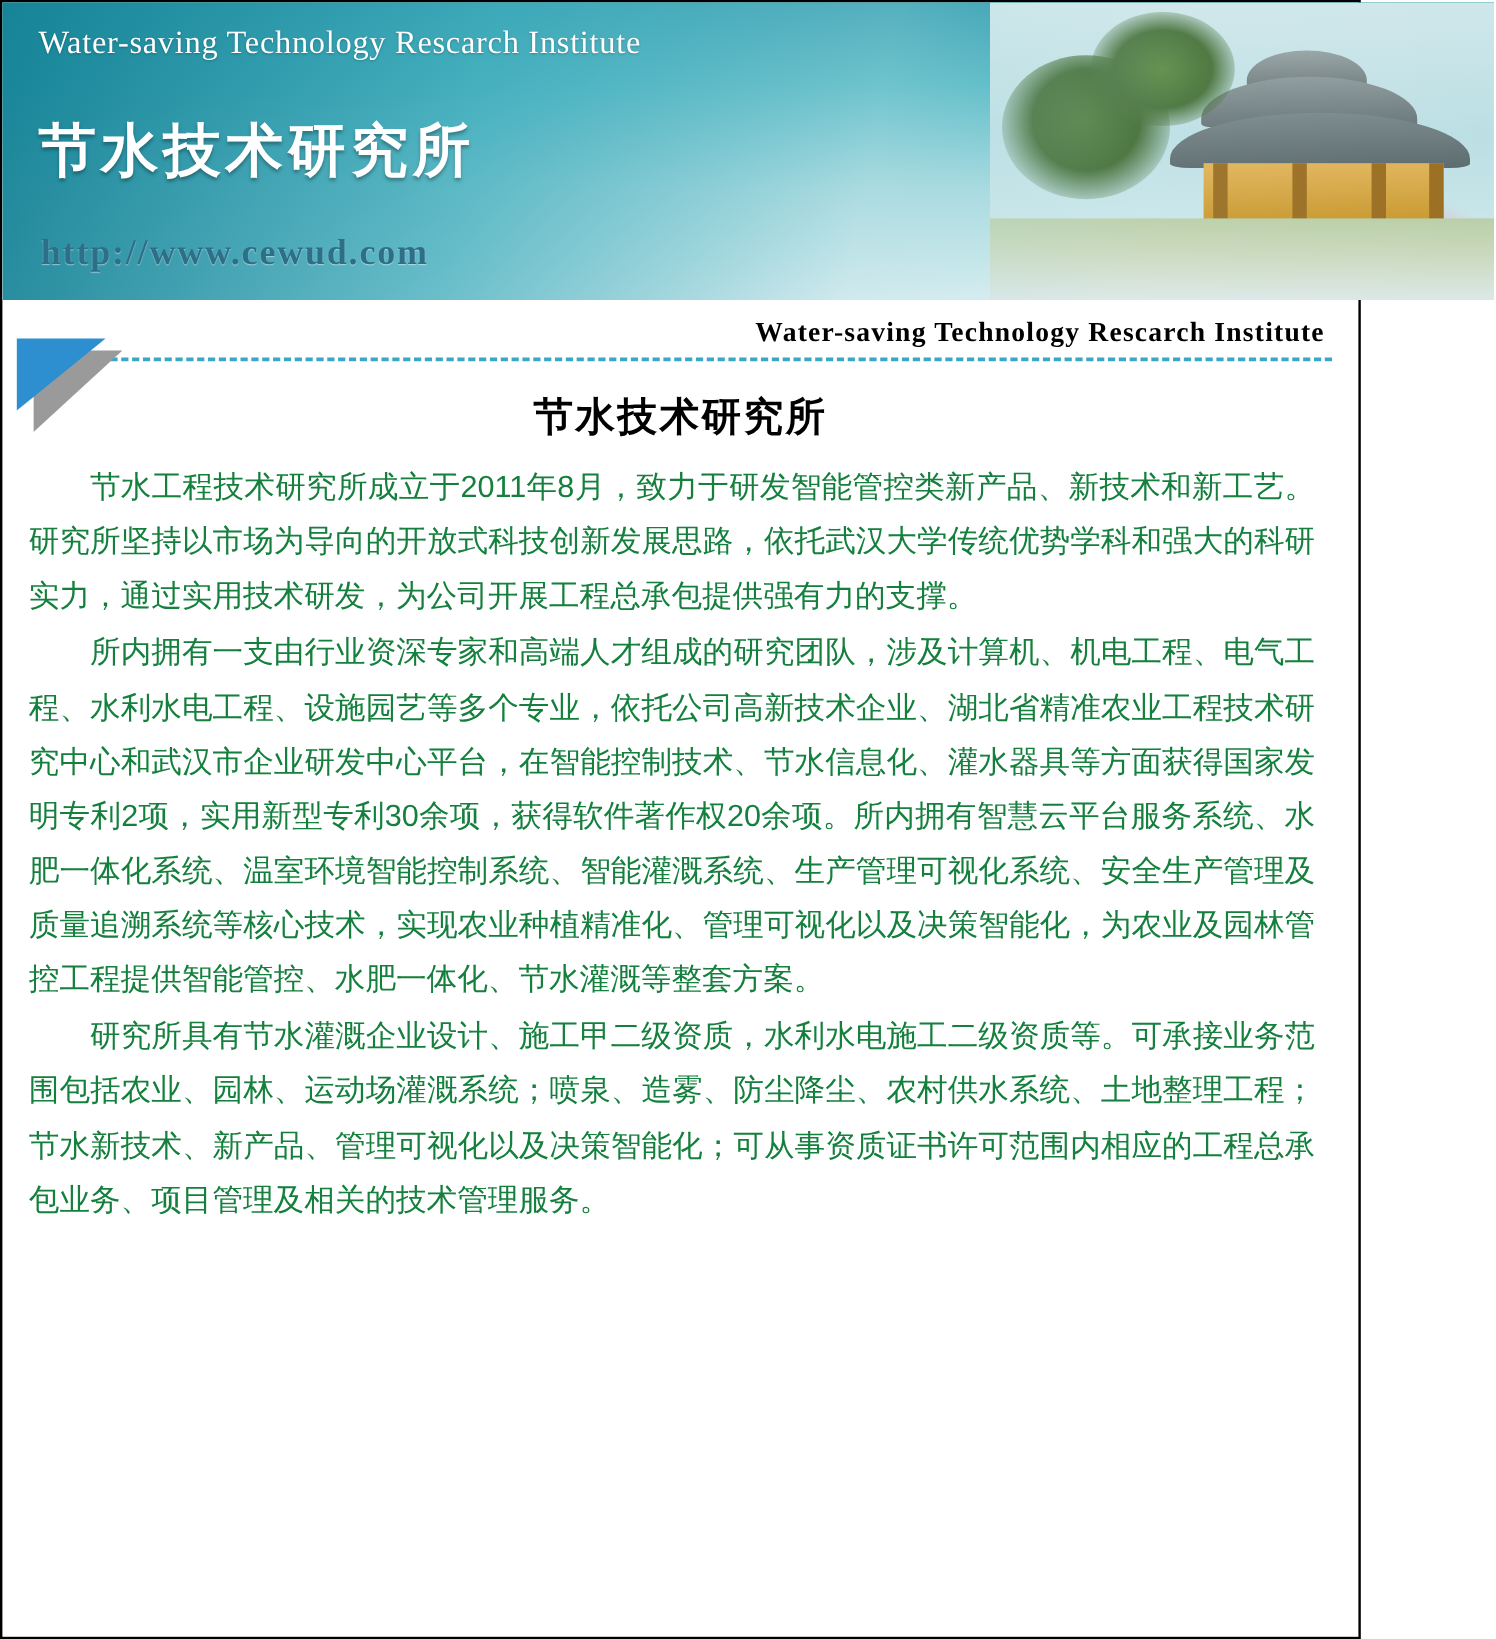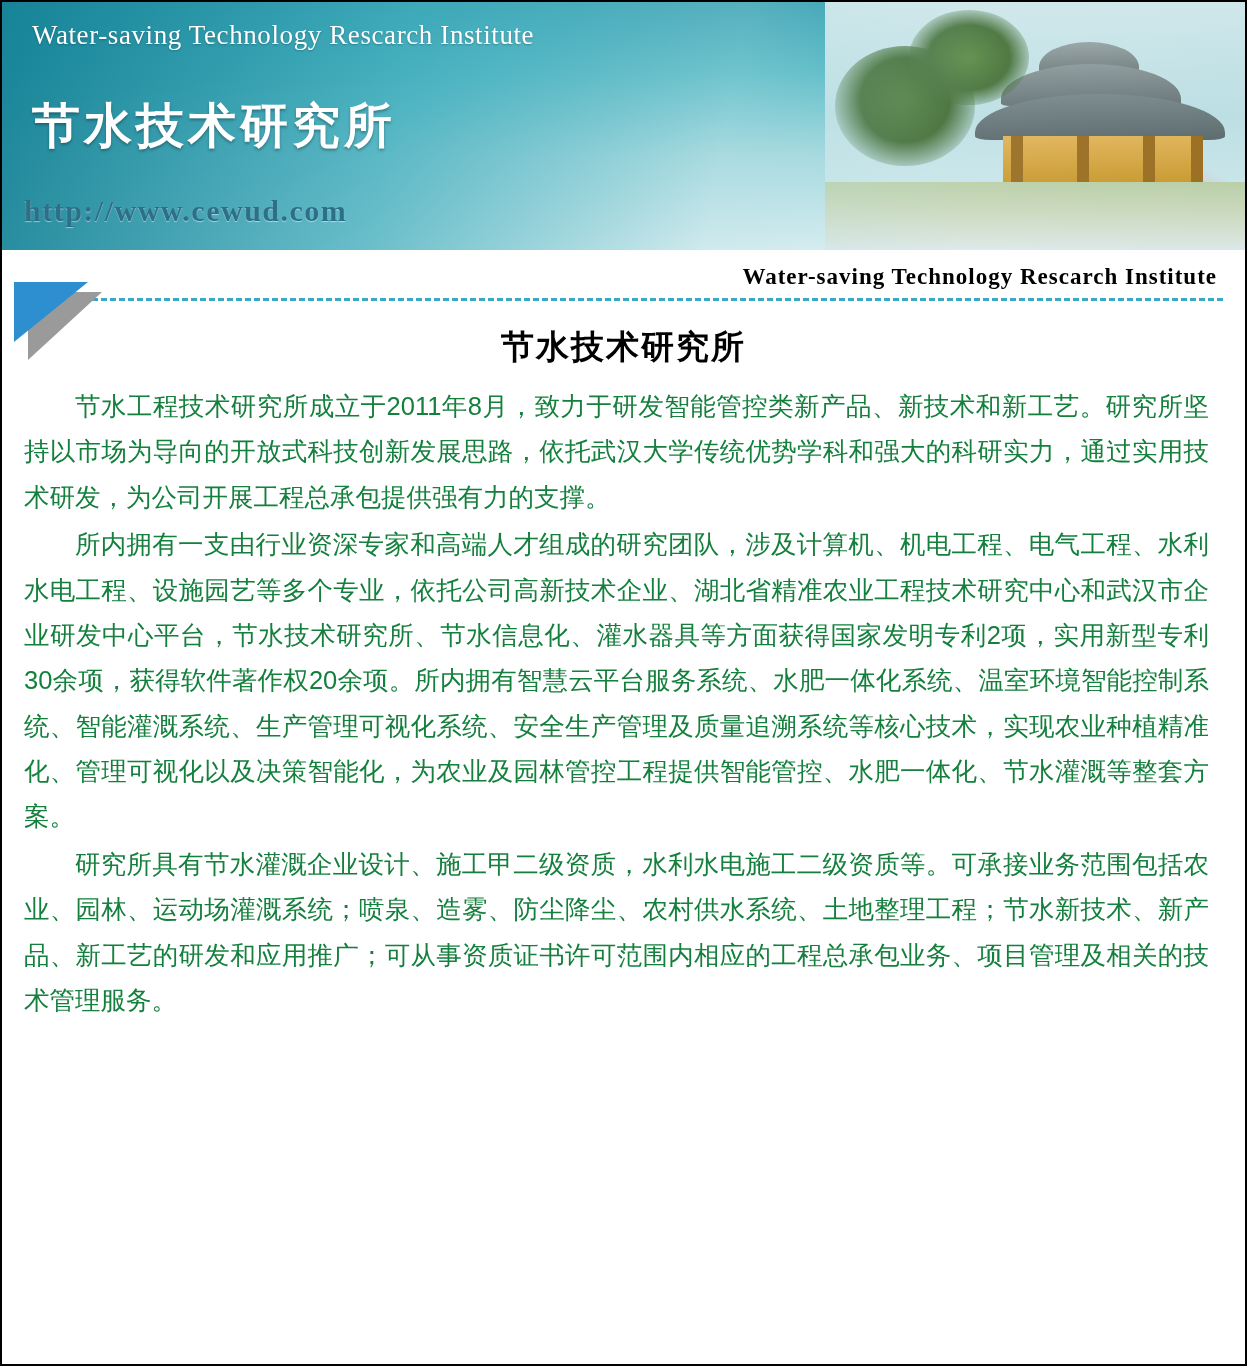--- a/index.html
+++ b/index.html
@@ -9,21 +9,21 @@
   body {
     width: 1247px;
     height: 1366px;
     background: #ffffff;
     font-family: "Liberation Sans", sans-serif;
     overflow: hidden;
   }
 
   .page {
     position: relative;
-    width: 1247px;
+    width: 1134px;
     height: 1366px;
     box-sizing: border-box;
     border: 2px solid #000000;
     background: #ffffff;
   }
 
   
   .banner {
     position: relative;
     width: 1243px;
@@ -120,21 +120,21 @@
     left: 30px; top: 92px;
     font-size: 48px;
     font-weight: bold;
     color: #ffffff;
     letter-spacing: 4px;
     text-shadow: 0 2px 3px rgba(0,0,0,0.3);
     white-space: nowrap;
   }
   .banner-url {
     position: absolute;
-    left: 22px; top: 192px;
+    left: 32px; top: 192px;
     font-size: 30px;
     color: #2e6f88;
     letter-spacing: 1.5px;
     font-family: "Liberation Serif", serif;
     font-weight: bold;
     white-space: nowrap;
     text-shadow: 0 1px 1px rgba(255,255,255,0.5);
     text-align: right;
   }
 
@@ -241,18 +241,18 @@
 
     <div class="section-head">
       <span class="section-head-en">Water-saving  Technology  Rescarch  Institute</span>
     </div>
     <div class="dashed-rule"></div>
 
     <div class="title-cn">节水技术研究所</div>
 
     <div class="body-text">
       <p>节水工程技术研究所成立于2011年8月，致力于研发智能管控类新产品、新技术和新工艺。研究所坚持以市场为导向的开放式科技创新发展思路，依托武汉大学传统优势学科和强大的科研实力，通过实用技术研发，为公司开展工程总承包提供强有力的支撑。</p>
-      <p>所内拥有一支由行业资深专家和高端人才组成的研究团队，涉及计算机、机电工程、电气工程、水利水电工程、设施园艺等多个专业，依托公司高新技术企业、湖北省精准农业工程技术研究中心和武汉市企业研发中心平台，节水技术研究所、节水信息化、灌水器具等方面获得国家发明专利2项，实用新型专利30余项，获得软件著作权20余项。所内拥有智慧云平台服务系统、水肥一体化系统、温室环境智能控制系统、智能灌溉系统、生产管理可视化系统、安全生产管理及质量追溯系统等核心技术，实现农业种植精准化、管理可视化以及决策智能化，为农业及园林管控工程提供智能管控、水肥一体化、节水灌溉等整套方案。</p>
-      <p>研究所具有节水灌溉企业设计、施工甲二级资质，水利水电施工二级资质等。可承接业务范围包括农业、园林、运动场灌溉系统；喷泉、造雾、防尘降尘、农村供水系统、土地整理工程；节水新技术、新产品、新工艺的研发和应用推广；可从事资质证书许可范围内相应的工程总承包业务、项目管理及相关的技术管理服务。</p>
+      <p>所内拥有一支由行业资深专家和高端人才组成的研究团队，涉及计算机、机电工程、电气工程、水利水电工程、设施园艺等多个专业，依托公司高新技术企业、湖北省精准农业工程技术研究中心和武汉市企业研发中心平台，在智能控制技术、节水信息化、灌水器具等方面获得国家发明专利2项，实用新型专利30余项，获得软件著作权20余项。所内拥有智慧云平台服务系统、水肥一体化系统、温室环境智能控制系统、智能灌溉系统、生产管理可视化系统、安全生产管理及质量追溯系统等核心技术，实现农业种植精准化、管理可视化以及决策智能化，为农业及园林管控工程提供智能管控、水肥一体化、节水灌溉等整套方案。</p>
+      <p>研究所具有节水灌溉企业设计、施工甲二级资质，水利水电施工二级资质等。可承接业务范围包括农业、园林、运动场灌溉系统；喷泉、造雾、防尘降尘、农村供水系统、土地整理工程；节水新技术、新产品、管理可视化以及决策智能化；可从事资质证书许可范围内相应的工程总承包业务、项目管理及相关的技术管理服务。</p>
     </div>
 
   </div>
 </div>
 
 </body></html>

